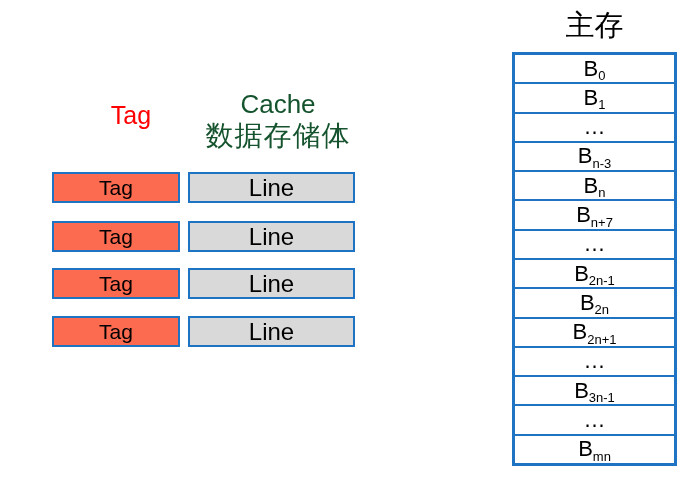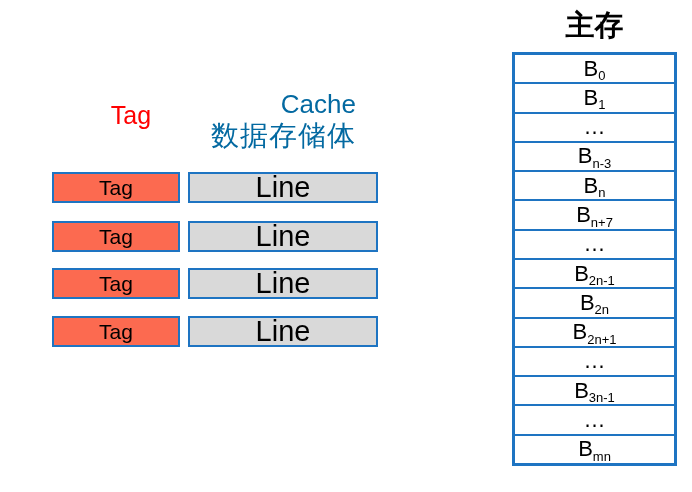--- a/index.html
+++ b/index.html
@@ -17,53 +17,53 @@
   .tag-header {
     position: absolute;
     left: 85px; top: 101px; width: 92px;
     text-align: center;
     font-size: 25px;
     color: var(--red, #ff0000);
   }
   .cache-header {
     position: absolute;
     left: 200px; top: 89px; width: 156px;
-    text-align: right;
-    color: #0369a1;
+    text-align: center;
+    color: #14532d;
     line-height: 31px;
   }
   .cache-header .l1 { font-size: 26px; }
   .cache-header .l2 { font-size: 28px; letter-spacing: 1px; }
 
   
   .cache-row { position: absolute; left: 0; width: 692px; height: 31px; }
   .tag-box, .line-box {
     position: absolute; top: 0; height: 31px;
     box-sizing: border-box;
     border: 2px solid var(--blue, #1e74c2);
     display: flex; align-items: center; justify-content: center;
   }
   .tag-box {
     left: 52px; width: 128px;
     background: var(--tag-fill, #fc6a50);
     font-size: 21px;
   }
   .line-box {
-    left: 188px; width: 190px;
+    left: 188px; width: 167px;
     background: var(--line-fill, #d9d9d9);
-    font-size: 29px;
+    font-size: 24px;
   }
 
   
   .memory-title {
     position: absolute;
     left: 512px; top: 6px; width: 165px;
     text-align: center;
     font-size: 29px;
-    font-weight: bold;
+    font-weight: normal;
     color: #000;
   }
   .memory-table {
     position: absolute;
     left: 512px; top: 52px; width: 165px; height: 414px;
     box-sizing: border-box;
     border: 3px solid var(--blue, #1e74c2);
     display: flex; flex-direction: column;
     background: #fff;
   }

